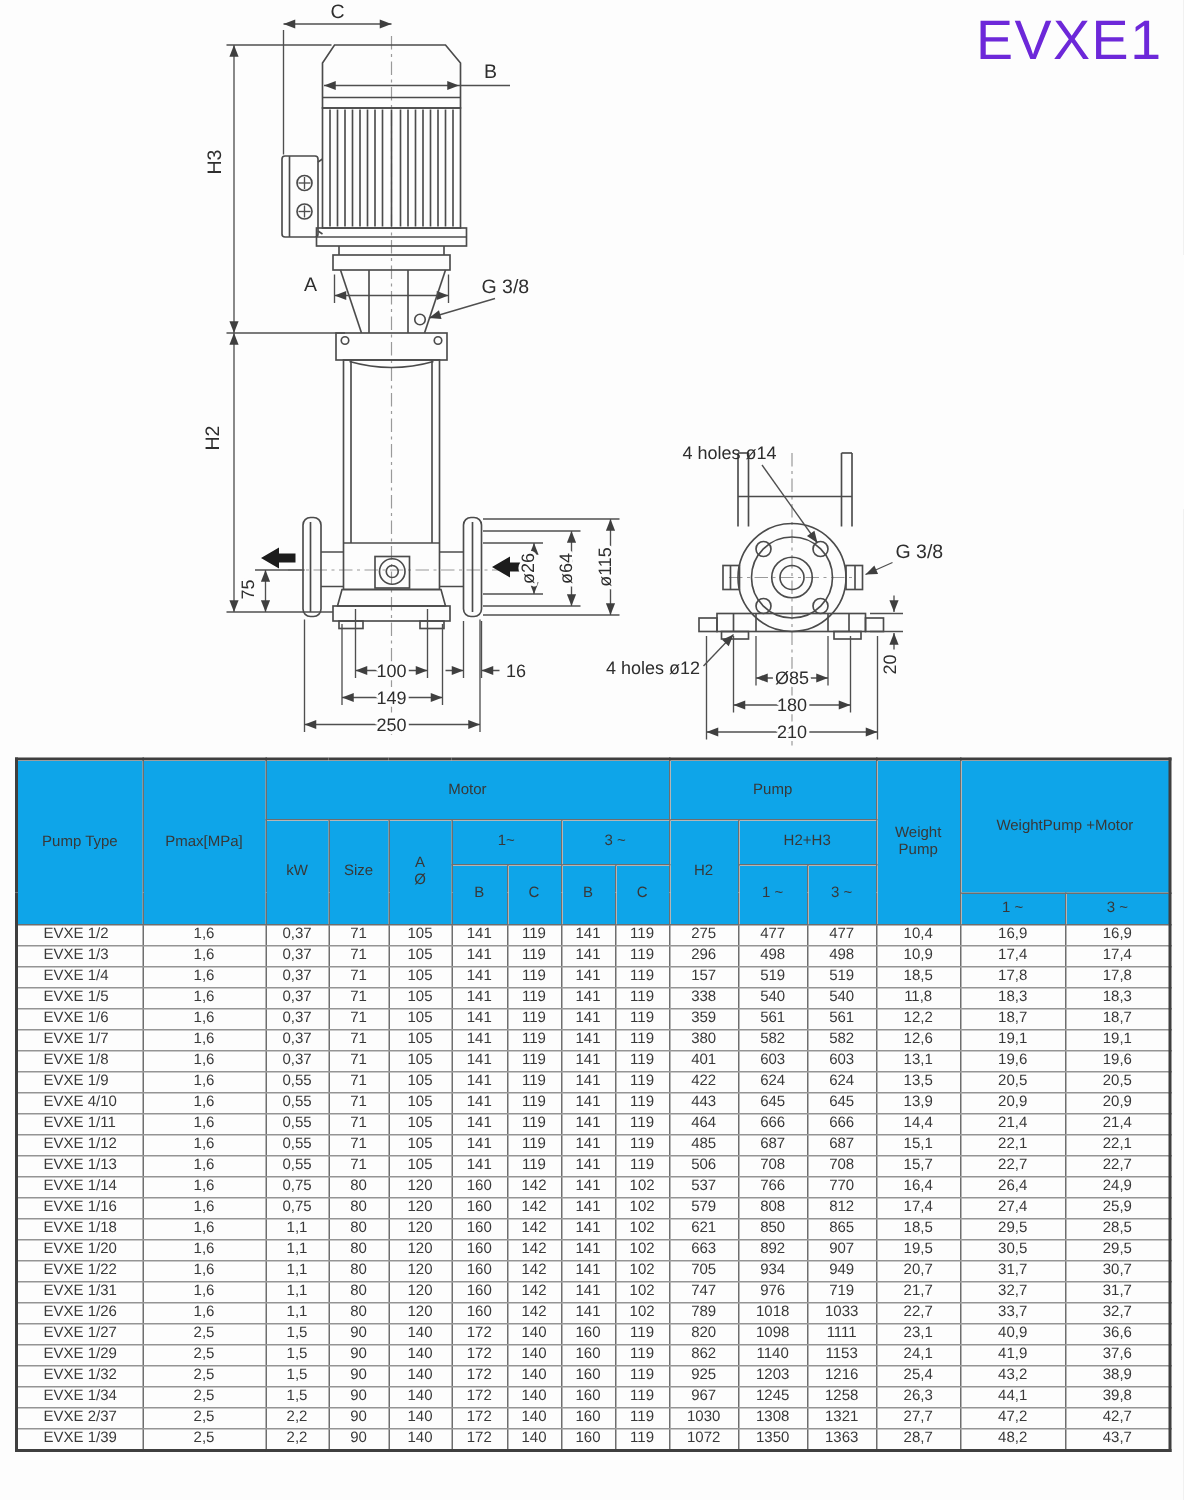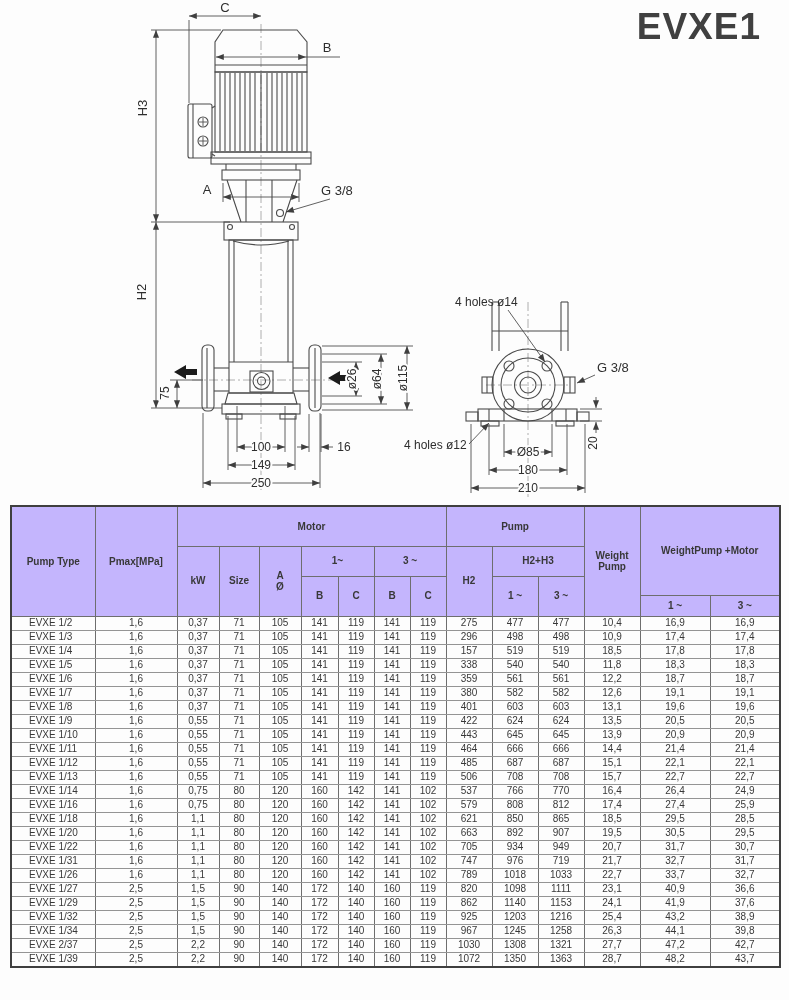--- a/index.html
+++ b/index.html
@@ -1,33 +1,33 @@
 <!DOCTYPE html>
 <html><head>
 <meta charset="utf-8">
 <style>
   html,body{margin:0;padding:0;background:#e8e8e8;}
   .page{position:relative;width:789px;height:1000px;background:#fdfdfd;overflow:hidden;
         font-family:"Liberation Sans",sans-serif;margin:0 auto;}
-  .title{position:absolute;top:6px;right:28px;font-size:37px;font-weight:700;
-         letter-spacing:1px;color:#404040;}
+  .title{position:absolute;top:6px;right:14px;font-size:37px;font-weight:400;
+         letter-spacing:1px;color:#6d28d9;}
   svg.draw{position:absolute;left:0;top:0;}
   svg .ln{stroke:#4b4b4b;fill:none;stroke-width:1.1;}
   svg .cl{stroke:#9a9a9a;fill:none;stroke-width:0.8;stroke-dasharray:9 3 2 3;}
   svg .dim,svg .ext,svg .leader{stroke:#4f4f4f;fill:none;stroke-width:0.9;}
   svg .solid{fill:#1c1c1c;stroke:none;}
   svg text{fill:#2e2e2e;font-family:"Liberation Sans",sans-serif;stroke:none;}
   .dl{font-size:13px;}
   .dn{font-size:12px;}
   .halo{paint-order:stroke;stroke:#fdfdfd;stroke-width:4px;stroke-linejoin:round;}
   table.spec{border-collapse:collapse;table-layout:fixed;width:769px;
              margin:505px 0 0 10px;border:2px solid #3f3f3f;}
   table.spec th,table.spec td{border:1px solid #6e6e6e;text-align:center;vertical-align:middle;
              font-size:10px;color:#383838;padding:0;overflow:hidden;line-height:1.15;}
-  table.spec th{font-weight:bold;background:#c4b5fd;}
+  table.spec th{font-weight:normal;background:#0ea5e9;}
   table.spec tbody td{height:13px;border-top:1px solid #949494;border-bottom:1px solid #949494;}
   table.spec tbody td.ptype{text-align:left;padding-left:17px;}
   tr.r1{height:40px;} tr.r2{height:30px;} tr.r3{height:19px;} tr.r4{height:21px;}
   .stack span{display:block;}
 </style>
 </head>
 <body>
 
 <div class="page">
 
@@ -437,21 +437,21 @@
           <td>141</td>
           <td>119</td>
           <td>422</td>
           <td>624</td>
           <td>624</td>
           <td>13,5</td>
           <td>20,5</td>
           <td>20,5</td>
         </tr>
         <tr>
-          <td class="ptype">EVXE 1/10</td>
+          <td class="ptype">EVXE 4/10</td>
           <td>1,6</td>
           <td>0,55</td>
           <td>71</td>
           <td>105</td>
           <td>141</td>
           <td>119</td>
           <td>141</td>
           <td>119</td>
           <td>443</td>
           <td>645</td>

